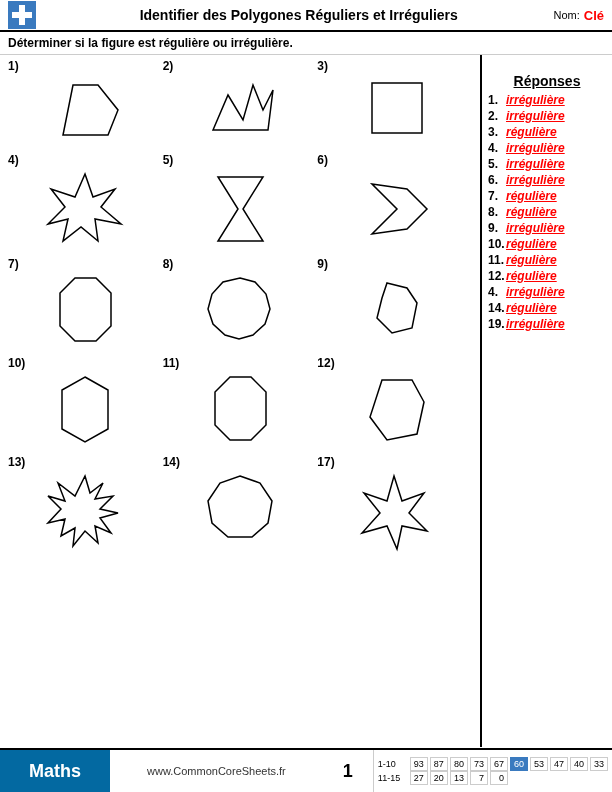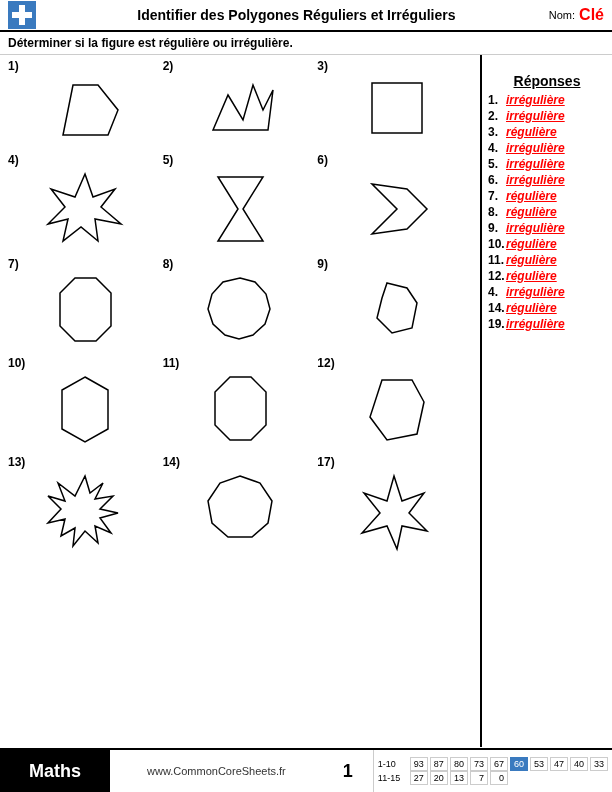--- a/index.html
+++ b/index.html
@@ -35,21 +35,21 @@
       flex: 1;
       text-align: center;
       font-size: 14px;
       font-weight: bold;
     }
     .header-nom {
       font-size: 11px;
       margin-right: 4px;
     }
     .header-cle {
-      font-size: 16px;
+      font-size: 13px;
       font-weight: bold;
       color: red;
     }
     
     .sub-header {
       padding: 4px 8px;
       font-size: 12px;
       font-weight: bold;
       border-bottom: 1px solid #ccc;
     }
@@ -125,21 +125,21 @@
       position: absolute;
       bottom: 0;
       left: 0;
       width: 612px;
       height: 44px;
       border-top: 2px solid black;
       display: flex;
       align-items: stretch;
     }
     .footer-maths {
-      background: #000000;
+      background: #0369a1;
       color: white;
       font-size: 18px;
       font-weight: bold;
       display: flex;
       align-items: center;
       justify-content: center;
       padding: 0 20px;
       min-width: 110px;
     }
     .footer-url {

